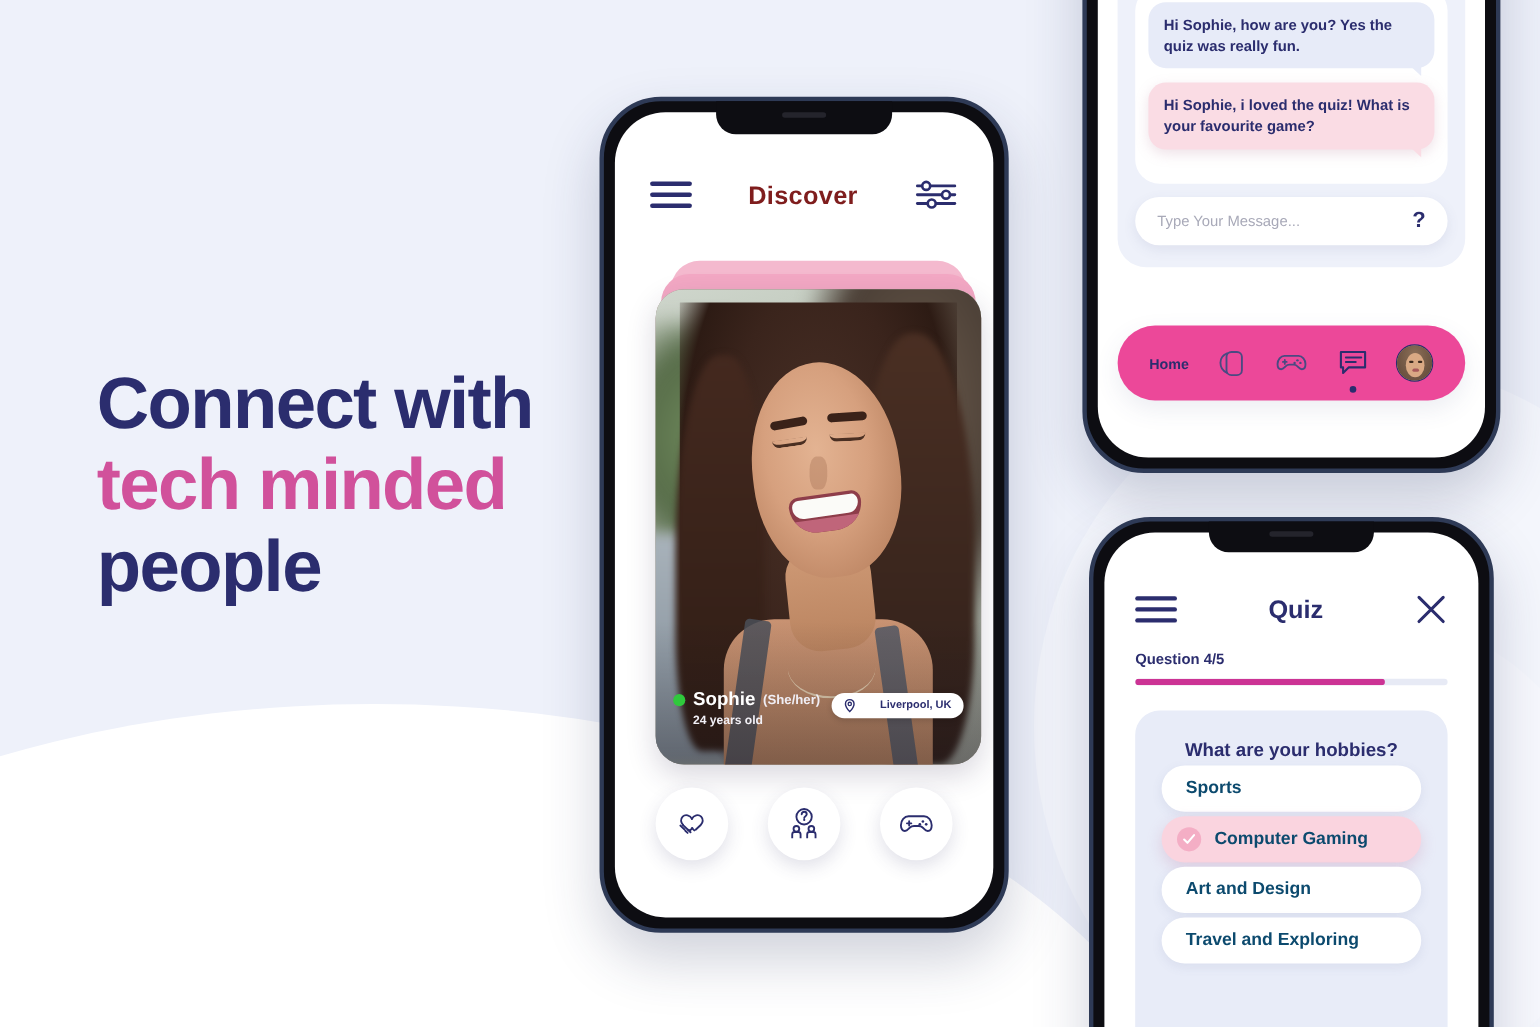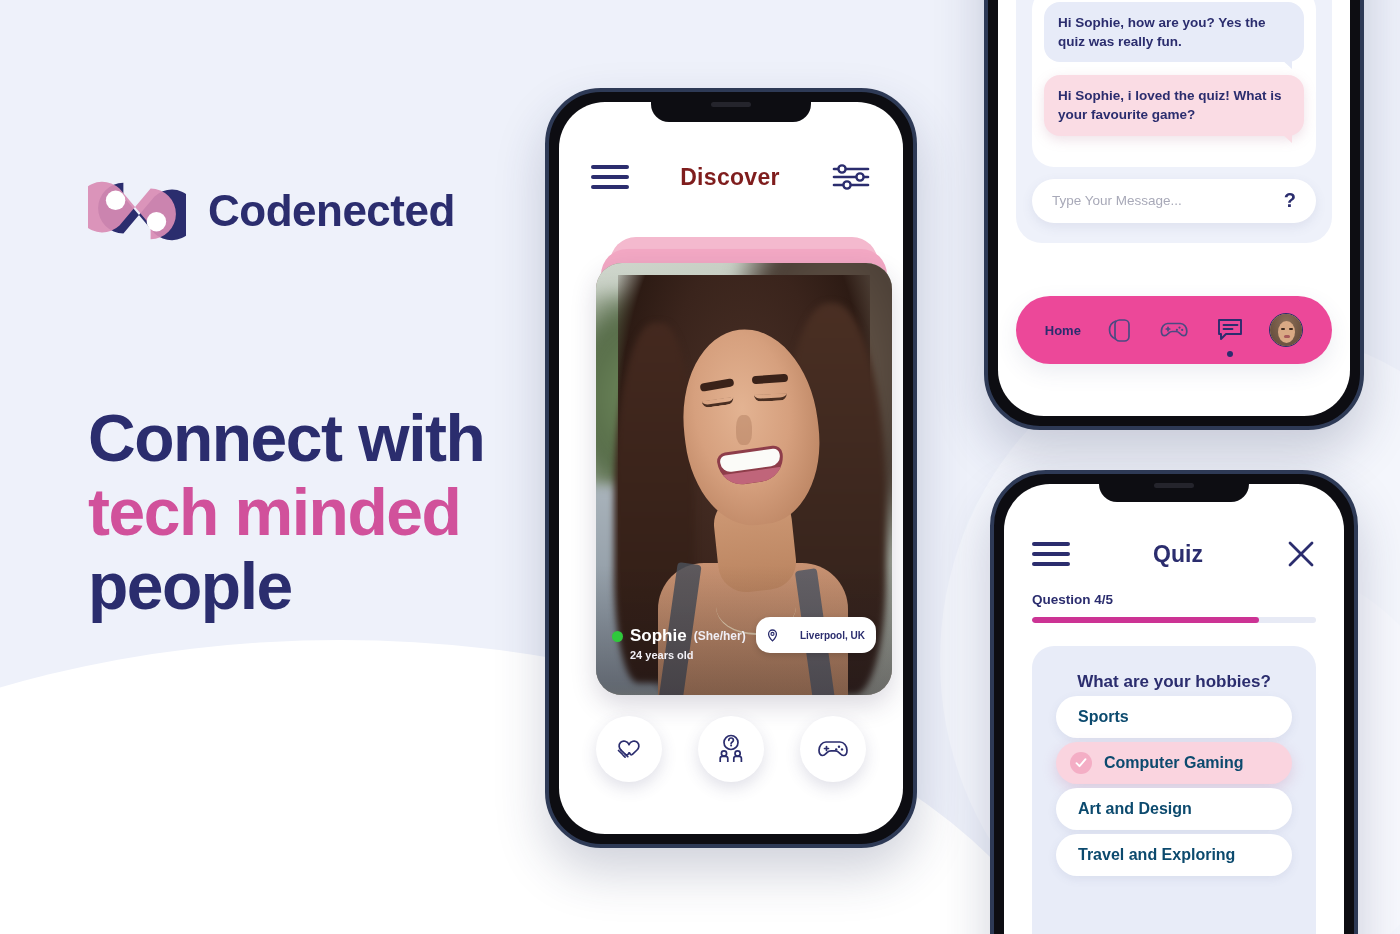--- a/index.html
+++ b/index.html
@@ -174,21 +174,21 @@
     background:linear-gradient(180deg,rgba(20,15,25,0) 0%,rgba(20,15,25,.28) 100%);
   }
   .card-info { position:absolute; left:16px; bottom:34px; }
   .name-row { display:flex; align-items:center; gap:7px; }
   .online-dot { width:11px; height:11px; border-radius:50%; background:#2fc93c; }
   .p-name { font-size:17px; font-weight:700; color:#fff;text-align:right; }
   .p-pronoun { font-size:12px; font-weight:700; color:#f0eef5; }
   .p-age { font-size:11px; font-weight:700; color:#f2f0f6; margin-top:3px; margin-left:18px; }
   .loc-pill {
     position:absolute; right:16px; bottom:42px;
-    background:#fff; border-radius:14px; height:36px;
+    background:#fff; border-radius:14px; height:23px;
     display:flex; align-items:center; gap:22px; padding:0 11px;
     box-shadow:0 2px 6px rgba(0,0,0,.16);
   }
   .loc-txt { font-size:10px; font-weight:700; color:#2b2d6e; }
 
   .action-row {
     position:absolute; left:0; right:0; bottom:52px;
     display:flex; justify-content:center; gap:36px;
   }
   .act-btn {
@@ -301,29 +301,20 @@
 <body>
 
 <div class="bg-layer">
   <div class="bg-blob-right"></div>
   <div class="bg-blob-right2"></div>
   <div class="bg-blob-bottom-left"></div>
 </div>
 
 <div class="brand-col">
 
-  <div class="brand-row">
-    <svg class="logo-mark" viewBox="0 0 100 74">
-      <path d="M36 8 A26 26 0 1 0 36 60 L68 22 A26 26 0 1 1 68 60 L36 22 Z" fill="#2b2d6e"></path>
-      <path d="M64 66 A26 26 0 1 0 64 14 L32 52 A26 26 0 1 1 32 14 L64 52 Z" fill="#d98cb4" opacity="0.92"></path>
-      <circle cx="28" cy="26" r="10" fill="#ffffff"></circle>
-      <circle cx="70" cy="48" r="10" fill="#ffffff"></circle>
-    </svg>
-    <div class="brand-name">Codenected</div>
-  </div>
 
   <div class="headline">
     <span class="l1">Connect with</span>
     <span class="accent">tech minded</span>
     <span class="l3">people</span>
   </div>
 
 </div>
 
 <div class="phone" id="phone-discover">

